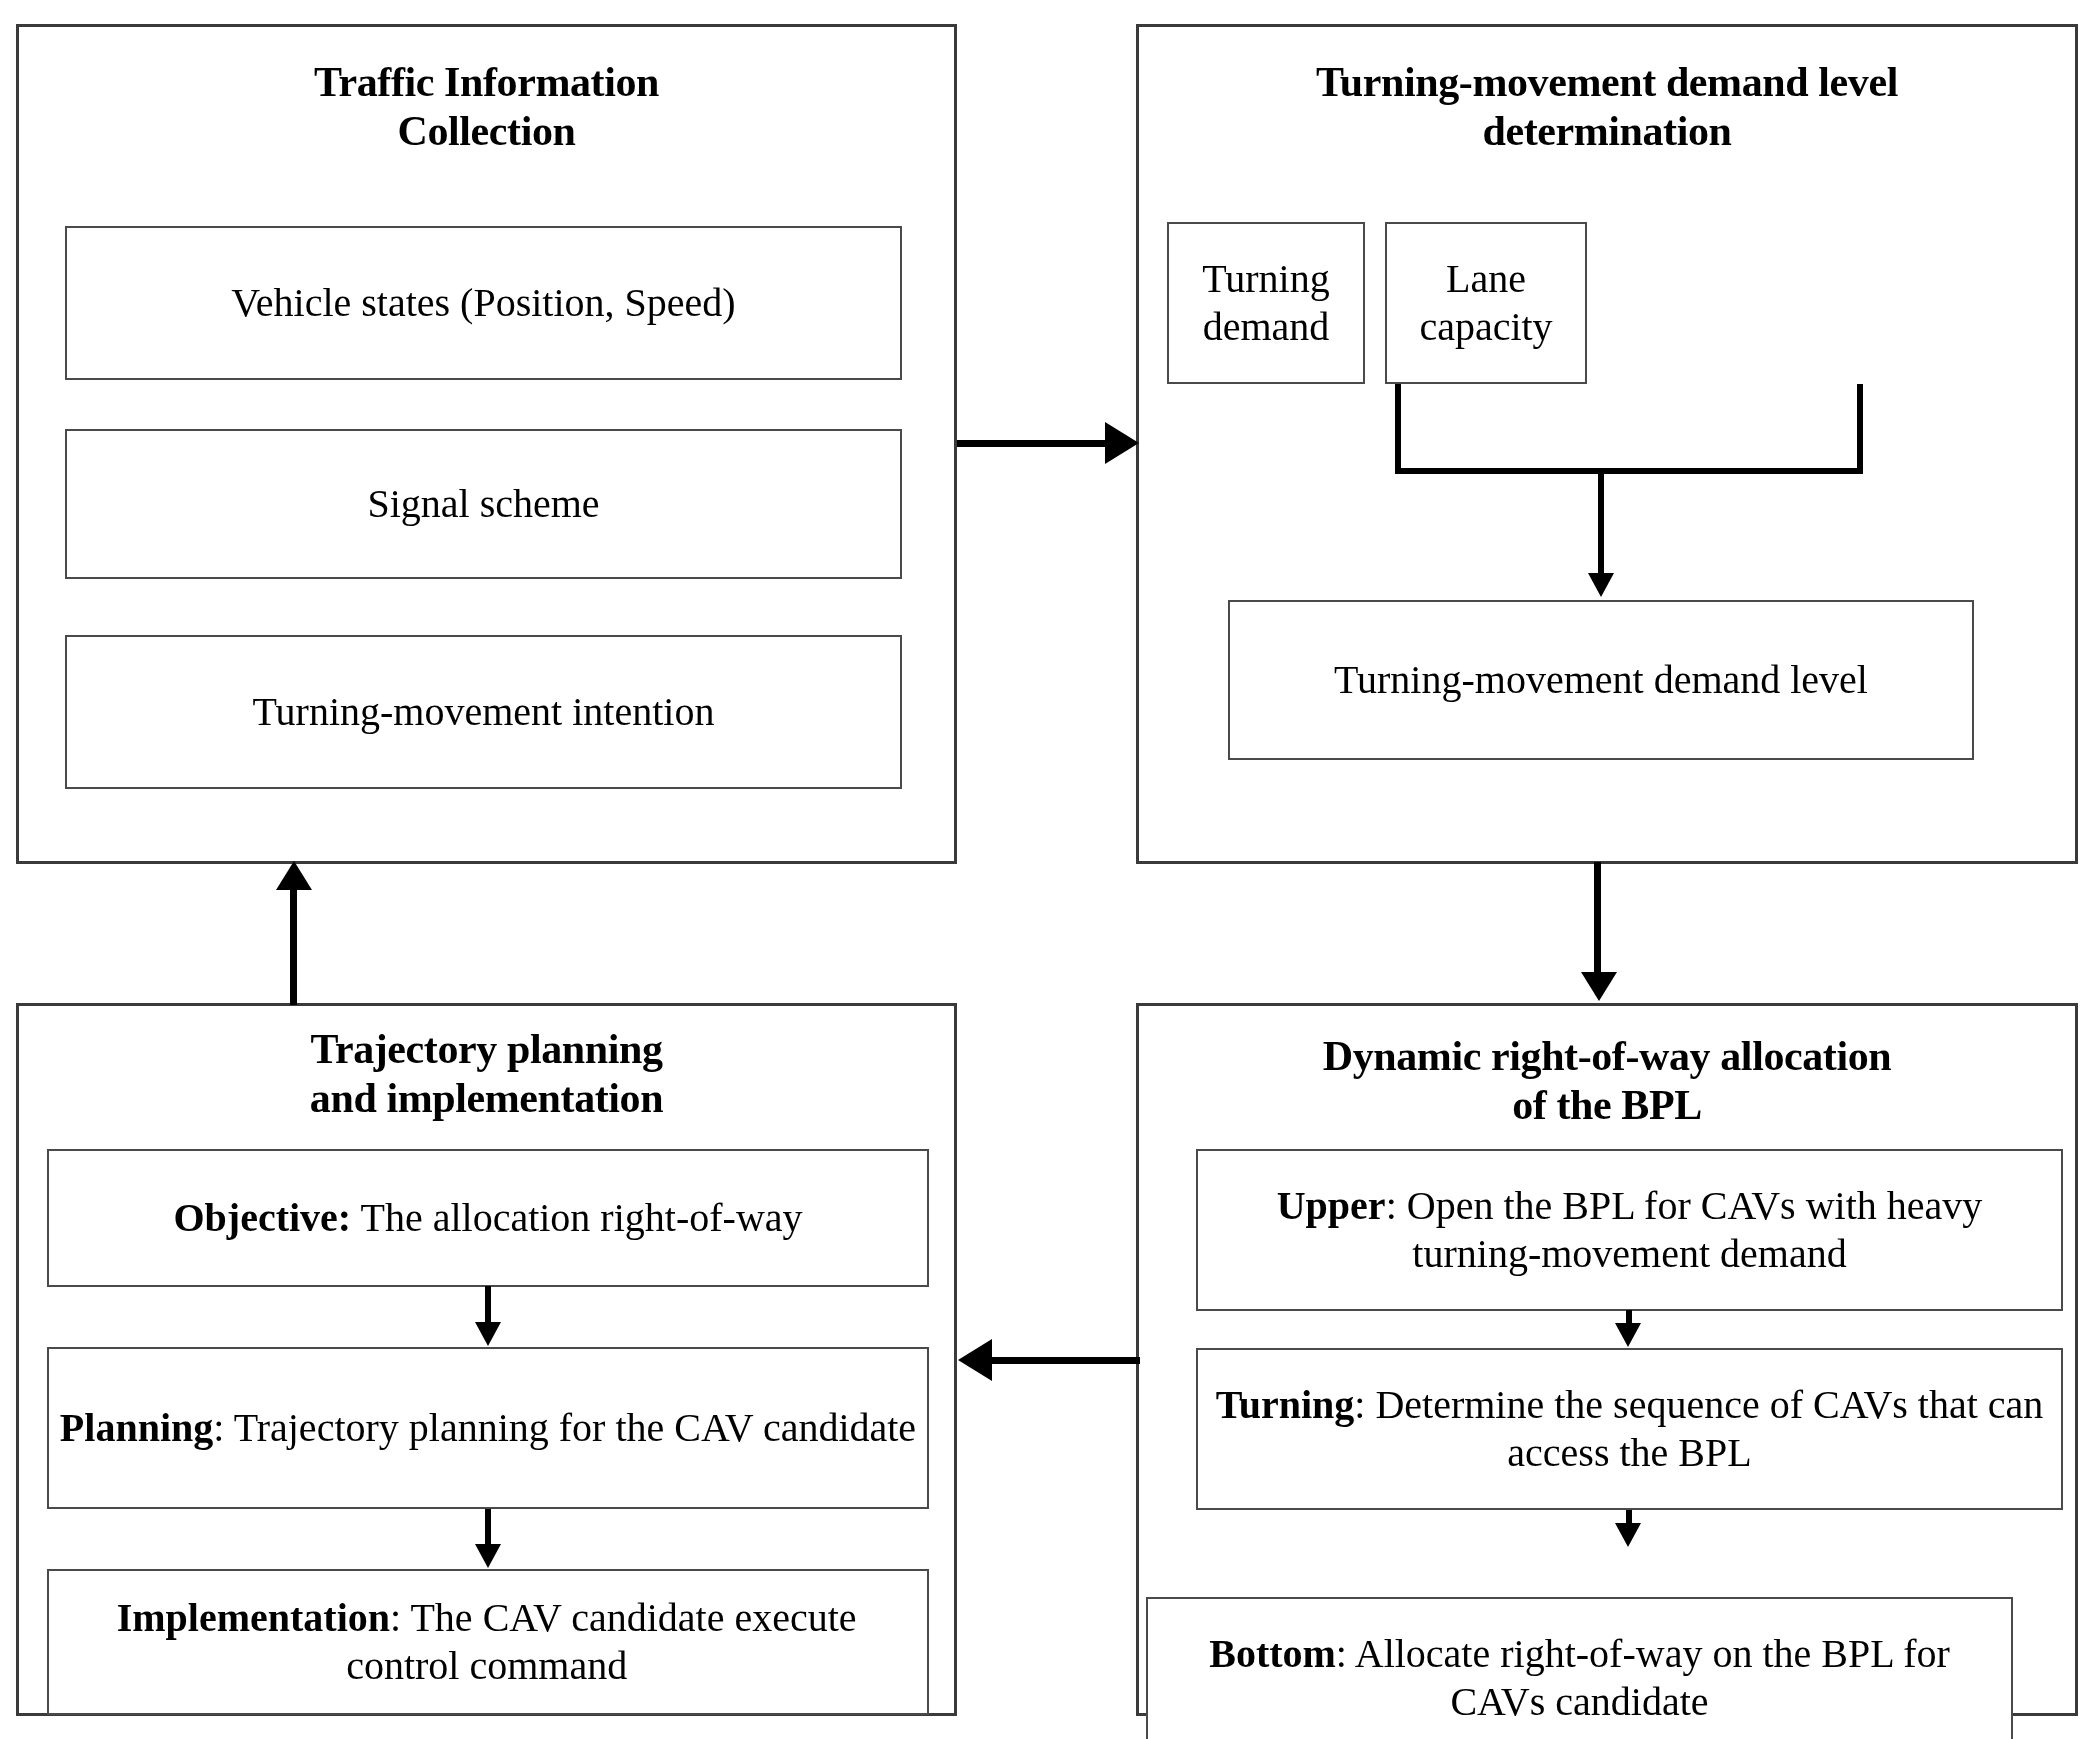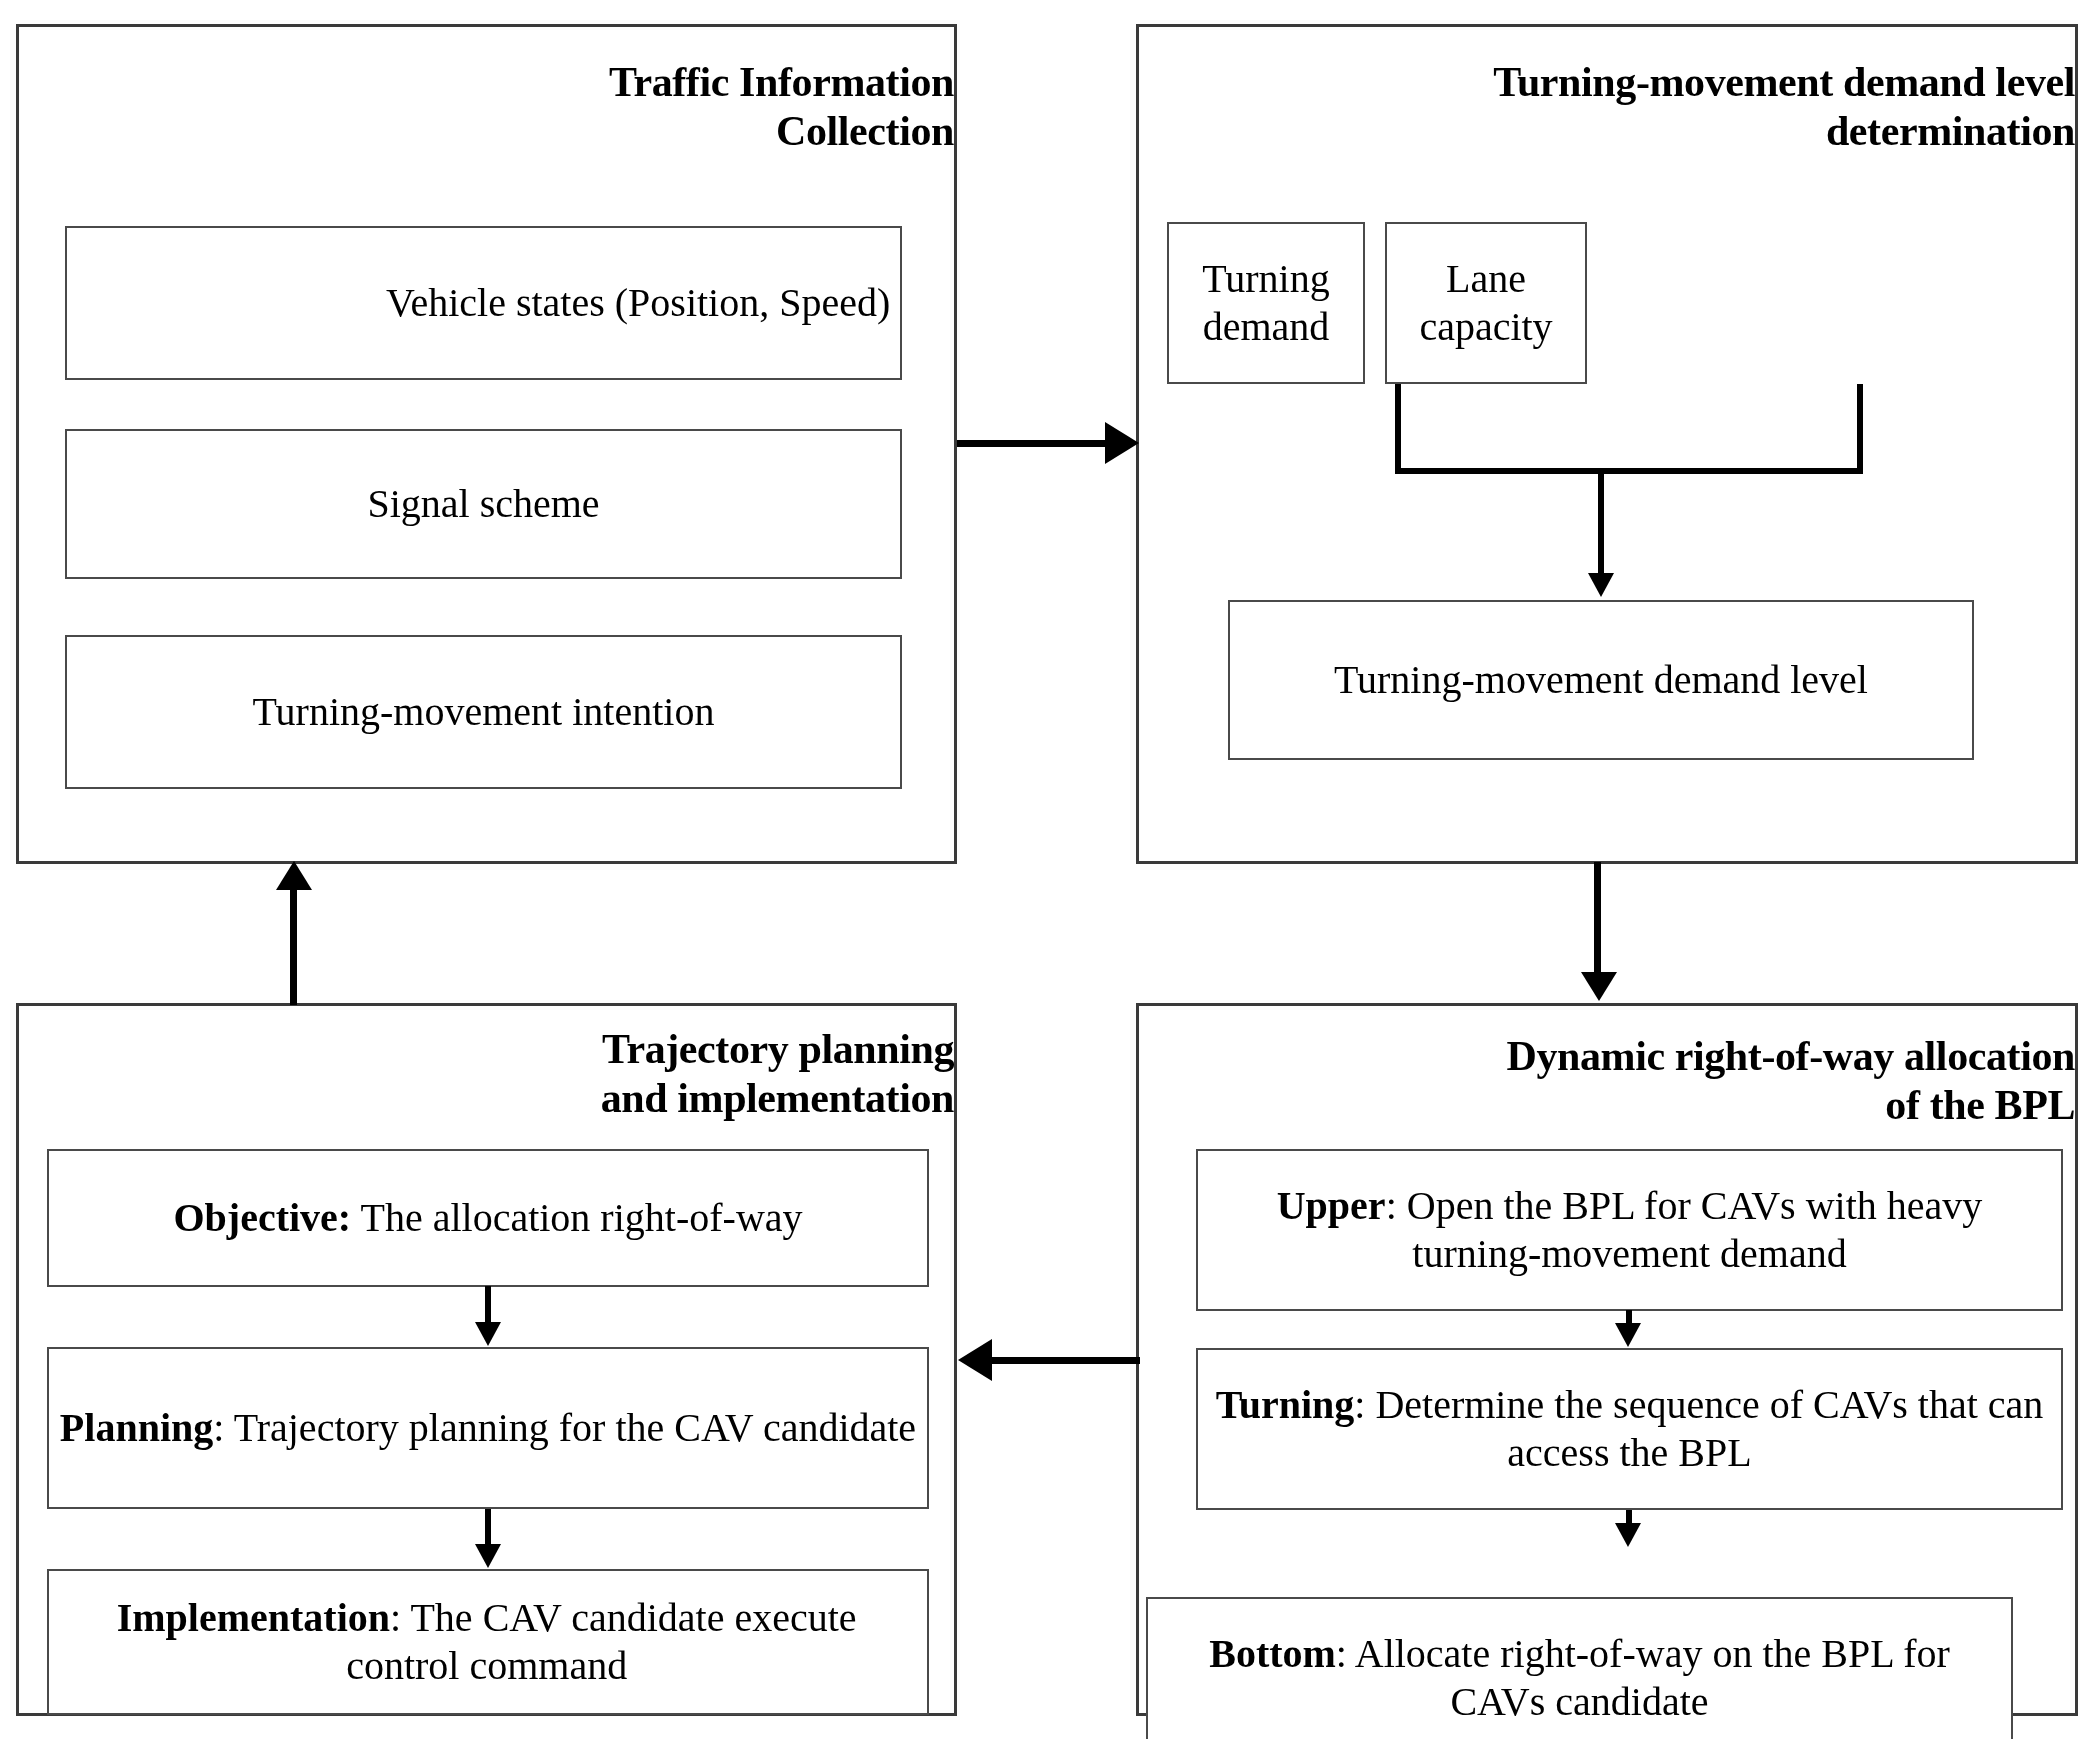--- a/index.html
+++ b/index.html
@@ -25,21 +25,21 @@
   }
   #panel-tl { left: 16px;   top: 24px;   width: 941px; height: 840px; }
   #panel-tr { left: 1136px; top: 24px;   width: 942px; height: 840px; }
   #panel-bl { left: 16px;   top: 1003px; width: 941px; height: 713px; }
   #panel-br { left: 1136px; top: 1003px; width: 942px; height: 713px; }
 
   .panel-title {
     position: absolute;
     left: 0;
     right: 0;
-    text-align: right;
+    text-align: center;
     font-weight: bold;
     font-size: 42px;
     line-height: 1.16;
     color: #000000;
     letter-spacing: -0.4px;
     white-space: pre-line;
   }
   #title-tl { top: 31px; }
   #title-tr { top: 31px; }
   #title-bl { top: 19.4px; }
@@ -56,21 +56,21 @@
     justify-content: center;
     text-align: center;
     font-size: 40px;
     line-height: 1.2;
     color: #000000;
     padding: 3.2px 9.7px;
   }
   .ibox .lead { font-weight: bold; }
 
   
-  #box-vehicle  { left: 65px; top: 226px; width: 837px; height: 154px; justify-content: flex-end; }
+  #box-vehicle  { left: 65px; top: 226px; width: 837px; height: 154px; }
   #box-signal   { left: 65px; top: 429px; width: 837px; height: 150px; }
   #box-intent   { left: 65px; top: 635px; width: 837px; height: 154px; }
 
   
   #box-turndem  { left: 1167px; top: 222px; width: 198px;  height: 162px; }
   #box-lanecap  { left: 1385px; top: 222px; width: 202px;  height: 162px; }
   #box-tmdlevel { left: 1228px; top: 600px; width: 746px;  height: 160px; }
 
   
   #box-objective { left: 47px; top: 1149px; width: 882px; height: 138px; }

